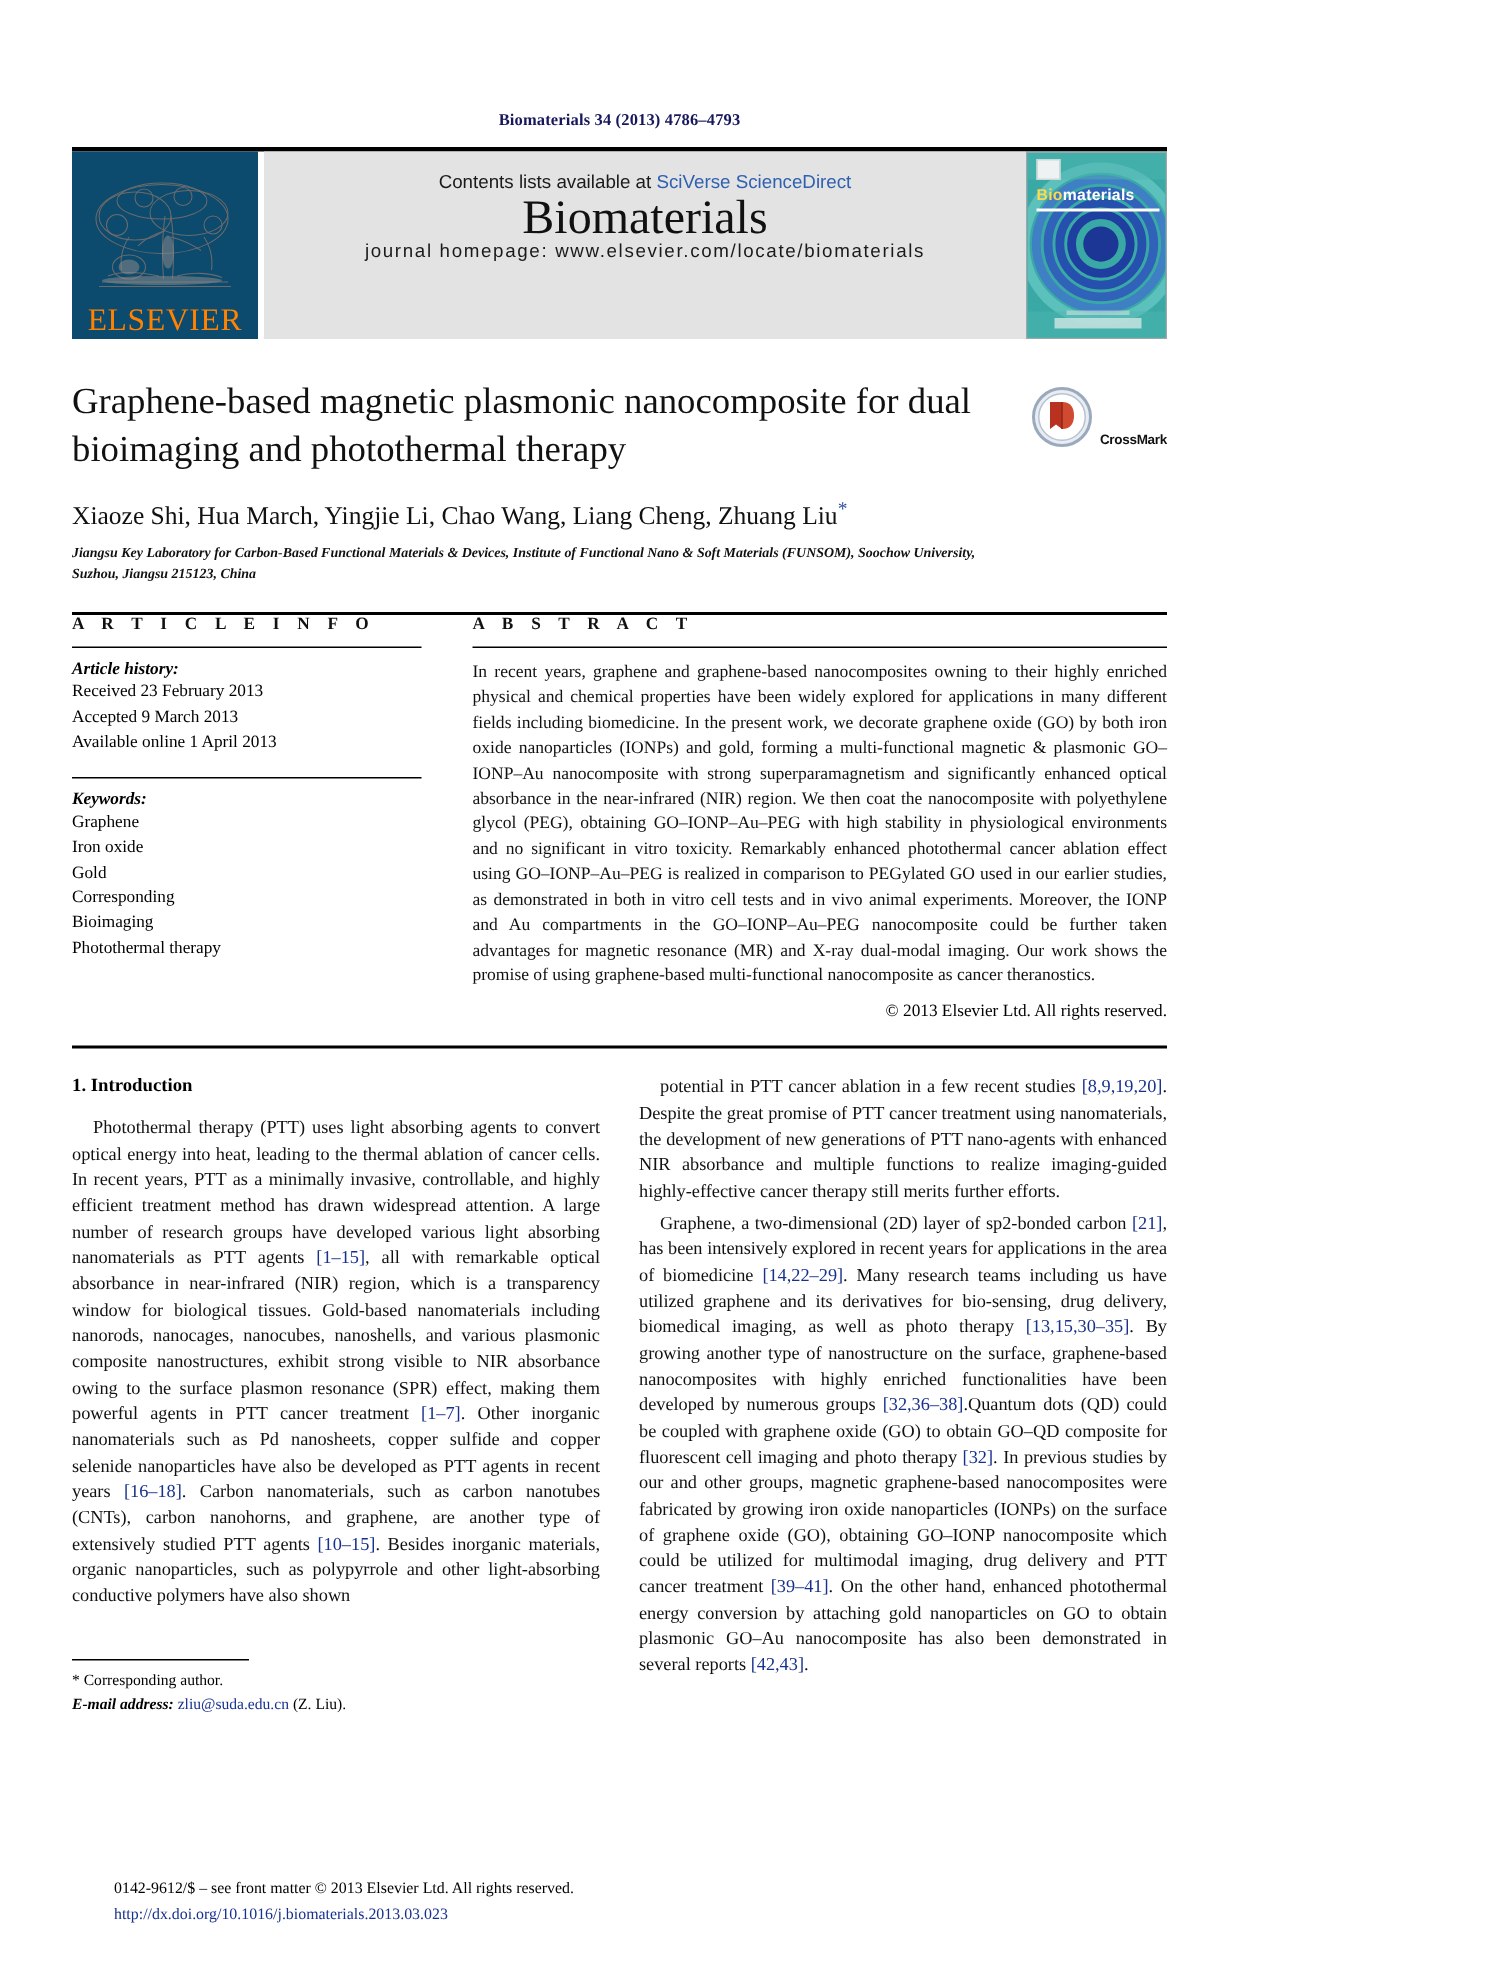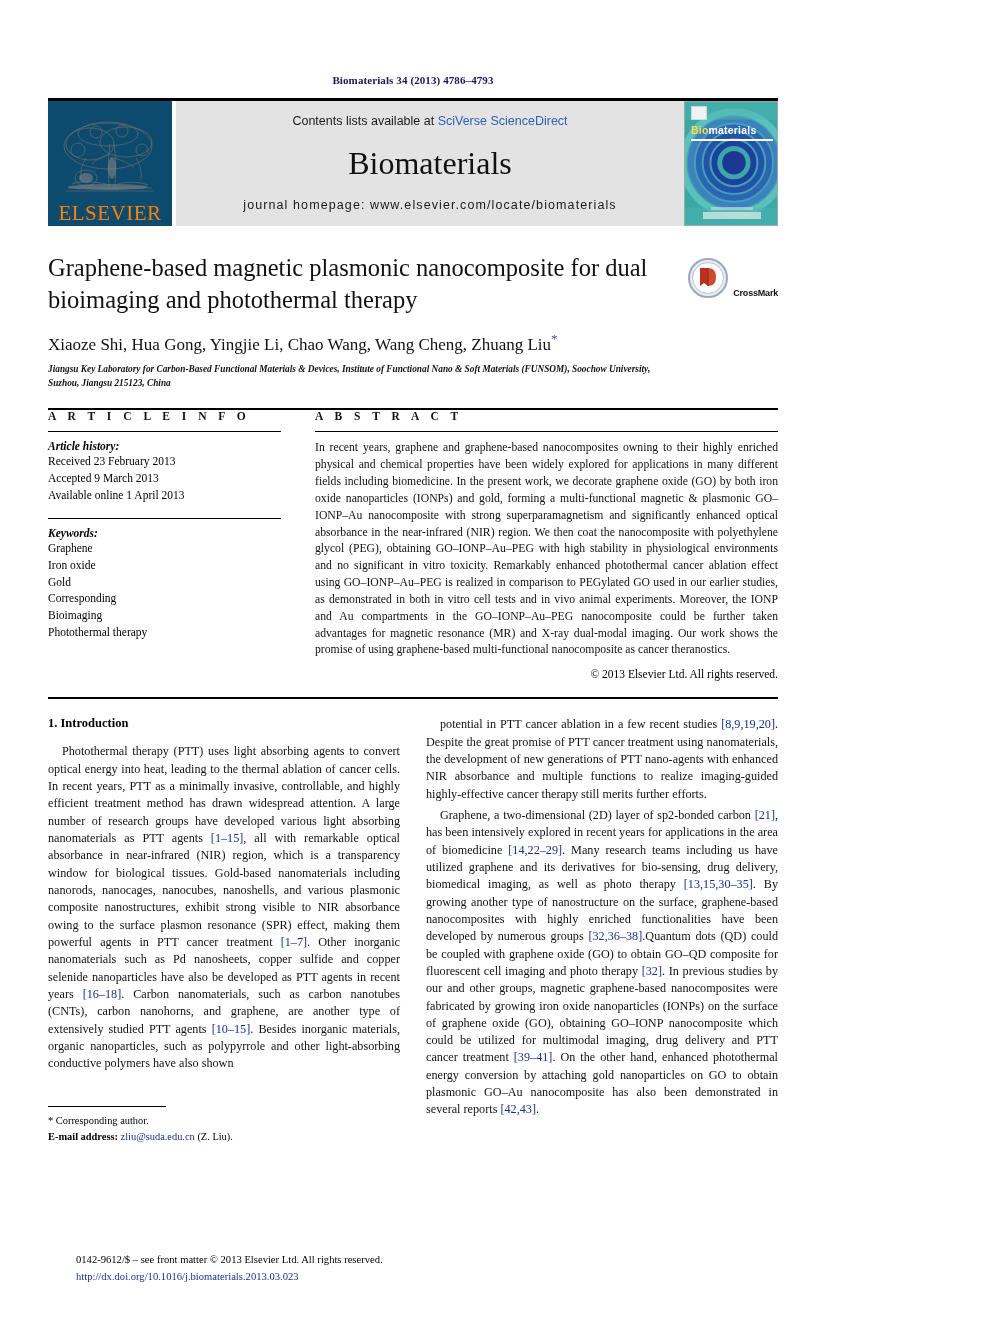--- a/index.html
+++ b/index.html
@@ -58,21 +58,20 @@
     letter-spacing: 0.5px;
     color: #ff8200;
     line-height: 1;
     margin-top: 1px;
   }
   .masthead-center {
     flex: 1 1 auto;
     background: #e3e3e3;
     display: flex;
     flex-direction: column;
-    justify-content: space-between;
     align-items: center;
     padding: 13px 0 14px 0;
     margin-left: 4px;
     margin-right: 0;
   }
   .contents-line {
     font-family: "Liberation Sans", sans-serif;
     font-size: 12.5px;
     color: #1a1a1a;
   }
@@ -244,21 +243,21 @@
   .footnote {
     margin-top: 34px;
     padding-top: 0;
   }
   .footnote-rule { width: 118px; border-top: 1px solid #000; margin-bottom: 6px; }
   .footnote-line {
     font-family: "Liberation Serif", serif;
     font-size: 10.4px;
     line-height: 1.5;
   }
-  .footnote-line .ital { font-weight: bold; }
+  .footnote-line .ital { font-style: italic; font-weight: bold; }
 
   .page-footer {
     position: absolute;
     left: 48px;
     bottom: 38px;
     font-family: "Liberation Serif", serif;
     font-size: 10.6px;
     line-height: 1.55;
     margin-left: 28px;
   }
@@ -332,21 +331,21 @@
       <div class="cover-elsevier"></div>
       <div class="cover-label"><span class="bio">Bio</span><span class="mat">materials</span></div>
       <div class="cover-rule"></div>
       <div class="cover-foot2"></div>
       <div class="cover-foot"></div>
     </div>
   </div>
 
   <div class="title-block">
     <h1 class="article-title">Graphene-based magnetic plasmonic nanocomposite for dual bioimaging and photothermal therapy</h1>
-    <div class="authors"><span>Xiaoze Shi, Hua Gong, Yingjie Li, Chao Wang, Wang Cheng, Zhuang Liu</span><span class="star">*</span></div>
+    <div class="authors"><span>Xiaoze Shi, Hua March, Yingjie Li, Chao Wang, Liang Cheng, Zhuang Liu</span><span class="star">*</span></div>
     <div class="affiliation">Jiangsu Key Laboratory for Carbon-Based Functional Materials &amp; Devices, Institute of Functional Nano &amp; Soft Materials (FUNSOM), Soochow University, Suzhou, Jiangsu 215123, China</div>
 
     <div class="crossmark">
       <svg width="40" height="40" viewBox="0 0 40 40">
         <circle cx="20" cy="20" r="19" fill="#e9edf2" stroke="#9aa9bd" stroke-width="2"></circle>
         <circle cx="20" cy="20" r="15.5" fill="#ffffff" stroke="#b7c3d2" stroke-width="1"></circle>
         <path d="M12 10 h8 v18 l-4 -3 -4 3 z" fill="#b8321f"></path>
         <path d="M20 10 c6 0 8 4 8 9 s-2 9 -8 9 z" fill="#cf4a2e"></path>
         <path d="M20 10 v18" stroke="#8f2616" stroke-width="1"></path>
       </svg>

